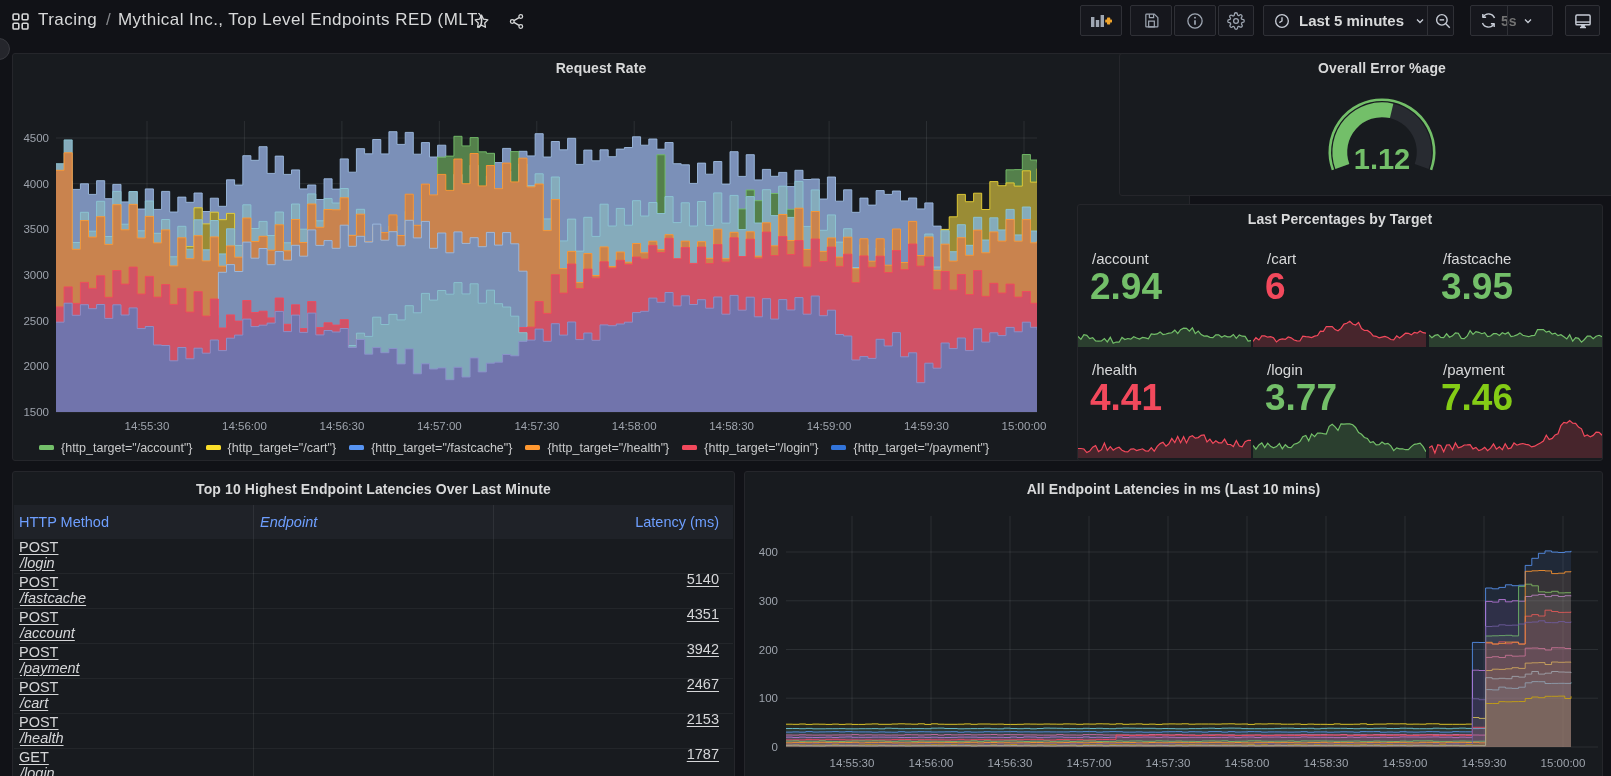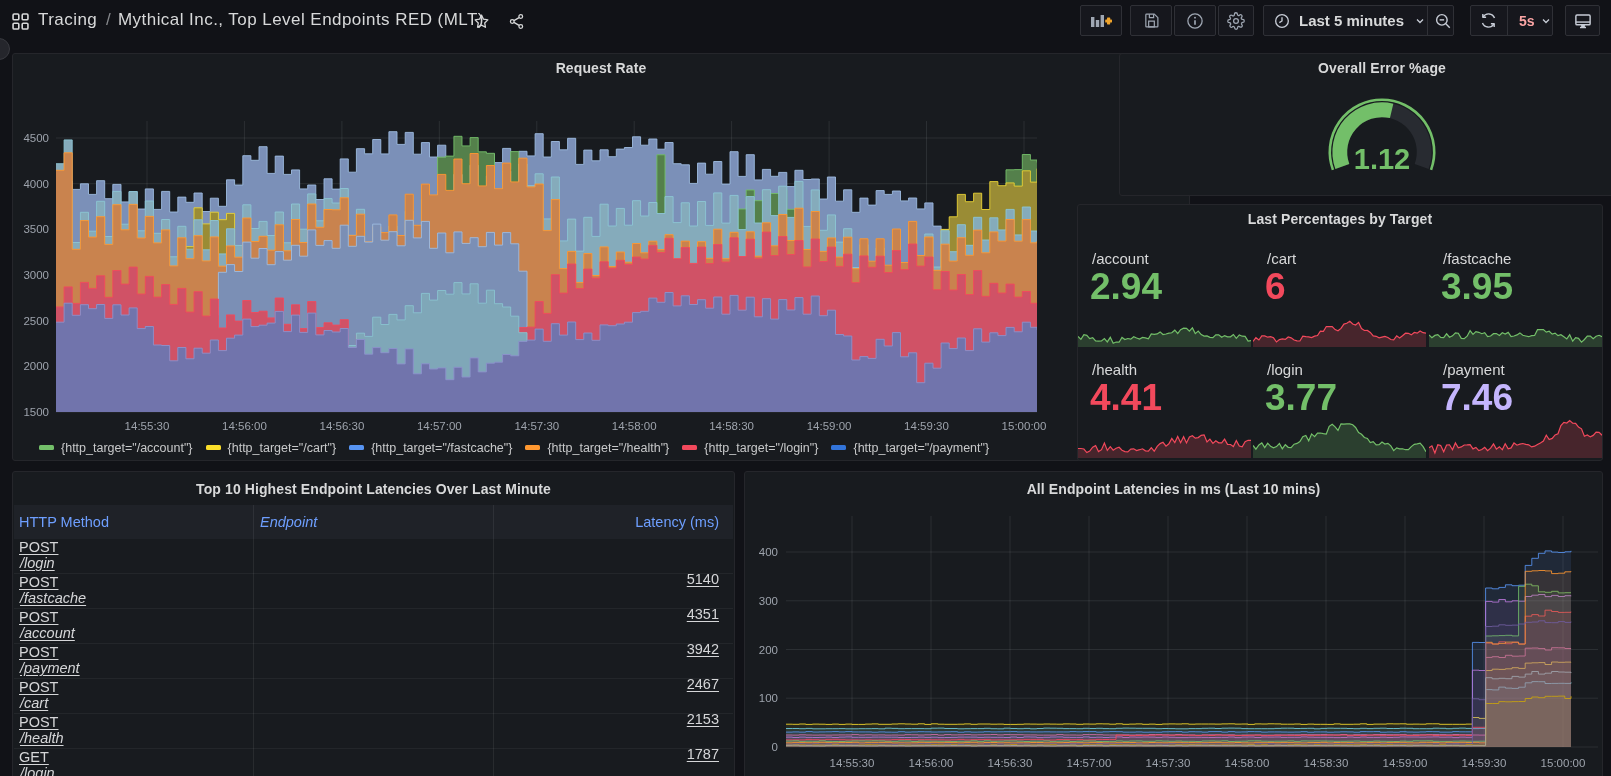--- a/index.html
+++ b/index.html
@@ -99,21 +99,21 @@
 <div class="tbtn" style="left:1470px;width:83px;justify-content:flex-start">
   <span style="margin-left:9px;display:flex;align-items:center">
         <svg width="17" height="17" viewBox="0 0 24 24" fill="none" stroke="#c7ccd6" stroke-width="2">
           <path d="M20.5 8.5A9 9 0 0 0 4.3 7.2"></path>
           <path d="M4 2.8v4.6h4.6" stroke-linejoin="round"></path>
           <path d="M3.5 15.5a9 9 0 0 0 16.2 1.3"></path>
           <path d="M20 21.2v-4.6h-4.6" stroke-linejoin="round"></path>
         </svg>
       </span>
   <span style="position:absolute;left:36px;top:0;bottom:0;width:1px;background:#2f3036"></span>
-  <span style="margin-left:22px;color:#fca5a5;font-size:14px;font-weight:600">5s</span>
+  <span style="margin-left:4px;color:#737373;font-size:14px;font-weight:600">5s</span>
   <span style="margin-left:5px;display:flex;align-items:center">
         <svg width="12" height="12" viewBox="0 0 24 24" fill="none" stroke="#c7ccd6" stroke-width="2.6">
           <path d="M6 9l6 6 6-6"></path>
         </svg>
       </span>
 </div>
 <div class="tbtn" style="left:1565px;width:35px">
       <svg width="18" height="18" viewBox="0 0 24 24" fill="none" stroke="#c7ccd6" stroke-width="1.9">
         <rect x="2.5" y="4" width="19" height="13" rx="1.5"></rect>
         <line x1="2.5" y1="13.4" x2="21.5" y2="13.4"></line>
@@ -233,21 +233,21 @@
       <div style="position:absolute;left:175px;top:144px;width:173px;height:110px">
 <div style="position:absolute;left:14px;top:12px;font-size:15px;color:#d8d9da">/login</div>
 <div style="position:absolute;left:12px;top:28px;font:700 37px 'Liberation Sans',sans-serif;color:#73BF69">3.77</div>
 <div style="position:absolute;left:0;bottom:1px;height:47px"><svg width="173" height="47" viewBox="0 0 173 47">
             <path d="M0,47 L0,34.4 L2.9,38.2 L5.9,33.9 L8.8,31.9 L11.7,36.6 L14.7,32.1 L17.6,35.3 L20.5,36.9 L23.5,35.6 L26.4,32.5 L29.3,37.8 L32.3,33.7 L35.2,36.3 L38.1,36.6 L41.1,33.2 L44.0,32.4 L46.9,30.6 L49.8,25.8 L52.8,24.5 L55.7,29.9 L58.6,22.9 L61.6,25.6 L64.5,22.2 L67.4,22.0 L70.4,22.6 L73.3,23.0 L76.2,15.3 L79.2,13.3 L82.1,15.8 L85.0,19.4 L88.0,12.8 L90.9,13.1 L93.8,12.9 L96.8,12.9 L99.7,13.7 L102.6,16.5 L105.6,21.5 L108.5,23.3 L111.4,26.5 L114.4,27.4 L117.3,31.5 L120.2,30.6 L123.2,33.8 L126.1,33.7 L129.0,31.0 L131.9,33.0 L134.9,32.4 L137.8,34.9 L140.7,39.6 L143.7,36.9 L146.6,37.8 L149.5,37.8 L152.5,38.7 L155.4,38.6 L158.3,35.6 L161.3,33.3 L164.2,32.8 L167.1,32.2 L170.1,35.7 L173.0,40.8 L173,47 Z" fill="#73BF69" fill-opacity="0.22"></path>
             <path d="M0,34.4 L2.9,38.2 L5.9,33.9 L8.8,31.9 L11.7,36.6 L14.7,32.1 L17.6,35.3 L20.5,36.9 L23.5,35.6 L26.4,32.5 L29.3,37.8 L32.3,33.7 L35.2,36.3 L38.1,36.6 L41.1,33.2 L44.0,32.4 L46.9,30.6 L49.8,25.8 L52.8,24.5 L55.7,29.9 L58.6,22.9 L61.6,25.6 L64.5,22.2 L67.4,22.0 L70.4,22.6 L73.3,23.0 L76.2,15.3 L79.2,13.3 L82.1,15.8 L85.0,19.4 L88.0,12.8 L90.9,13.1 L93.8,12.9 L96.8,12.9 L99.7,13.7 L102.6,16.5 L105.6,21.5 L108.5,23.3 L111.4,26.5 L114.4,27.4 L117.3,31.5 L120.2,30.6 L123.2,33.8 L126.1,33.7 L129.0,31.0 L131.9,33.0 L134.9,32.4 L137.8,34.9 L140.7,39.6 L143.7,36.9 L146.6,37.8 L149.5,37.8 L152.5,38.7 L155.4,38.6 L158.3,35.6 L161.3,33.3 L164.2,32.8 L167.1,32.2 L170.1,35.7 L173.0,40.8" fill="none" stroke="#73BF69" stroke-width="1.2"></path>
           </svg></div>
 </div>
       <div style="position:absolute;left:351px;top:144px;width:173px;height:110px">
 <div style="position:absolute;left:14px;top:12px;font-size:15px;color:#d8d9da">/payment</div>
-<div style="position:absolute;left:12px;top:28px;font:700 37px 'Liberation Sans',sans-serif;color:#c4b5fd">7.46</div>
+<div style="position:absolute;left:12px;top:28px;font:700 37px 'Liberation Sans',sans-serif;color:#84cc16">7.46</div>
 <div style="position:absolute;left:0;bottom:1px;height:47px"><svg width="173" height="47" viewBox="0 0 173 47">
             <path d="M0,47 L0,36.8 L2.9,34.8 L5.9,42.0 L8.8,33.8 L11.7,34.5 L14.7,40.7 L17.6,34.0 L20.5,33.8 L23.5,38.8 L26.4,31.9 L29.3,36.8 L32.3,35.9 L35.2,34.0 L38.1,33.9 L41.1,33.7 L44.0,37.9 L46.9,36.4 L49.8,39.6 L52.8,38.5 L55.7,36.4 L58.6,39.7 L61.6,37.2 L64.5,33.0 L67.4,38.1 L70.4,35.7 L73.3,38.8 L76.2,32.7 L79.2,37.8 L82.1,36.9 L85.0,31.9 L88.0,34.2 L90.9,33.2 L93.8,32.5 L96.8,33.3 L99.7,33.8 L102.6,35.9 L105.6,35.2 L108.5,33.5 L111.4,32.0 L114.4,30.1 L117.3,24.1 L120.2,28.6 L123.2,27.4 L126.1,23.9 L129.0,22.8 L131.9,14.6 L134.9,11.3 L137.8,12.0 L140.7,9.6 L143.7,12.2 L146.6,12.3 L149.5,16.1 L152.5,17.8 L155.4,25.3 L158.3,24.0 L161.3,25.9 L164.2,24.4 L167.1,21.2 L170.1,21.4 L173.0,24.2 L173,47 Z" fill="#F2495C" fill-opacity="0.22"></path>
             <path d="M0,36.8 L2.9,34.8 L5.9,42.0 L8.8,33.8 L11.7,34.5 L14.7,40.7 L17.6,34.0 L20.5,33.8 L23.5,38.8 L26.4,31.9 L29.3,36.8 L32.3,35.9 L35.2,34.0 L38.1,33.9 L41.1,33.7 L44.0,37.9 L46.9,36.4 L49.8,39.6 L52.8,38.5 L55.7,36.4 L58.6,39.7 L61.6,37.2 L64.5,33.0 L67.4,38.1 L70.4,35.7 L73.3,38.8 L76.2,32.7 L79.2,37.8 L82.1,36.9 L85.0,31.9 L88.0,34.2 L90.9,33.2 L93.8,32.5 L96.8,33.3 L99.7,33.8 L102.6,35.9 L105.6,35.2 L108.5,33.5 L111.4,32.0 L114.4,30.1 L117.3,24.1 L120.2,28.6 L123.2,27.4 L126.1,23.9 L129.0,22.8 L131.9,14.6 L134.9,11.3 L137.8,12.0 L140.7,9.6 L143.7,12.2 L146.6,12.3 L149.5,16.1 L152.5,17.8 L155.4,25.3 L158.3,24.0 L161.3,25.9 L164.2,24.4 L167.1,21.2 L170.1,21.4 L173.0,24.2" fill="none" stroke="#F2495C" stroke-width="1.2"></path>
           </svg></div>
 </div>
 </div>
 
 <div class="panel" style="left:12px;top:471px;width:723px;height:340px">
   <div class="ptitle" style="top:9px">Top 10 Highest Endpoint Latencies Over Last Minute</div>
   <div class="thead">

